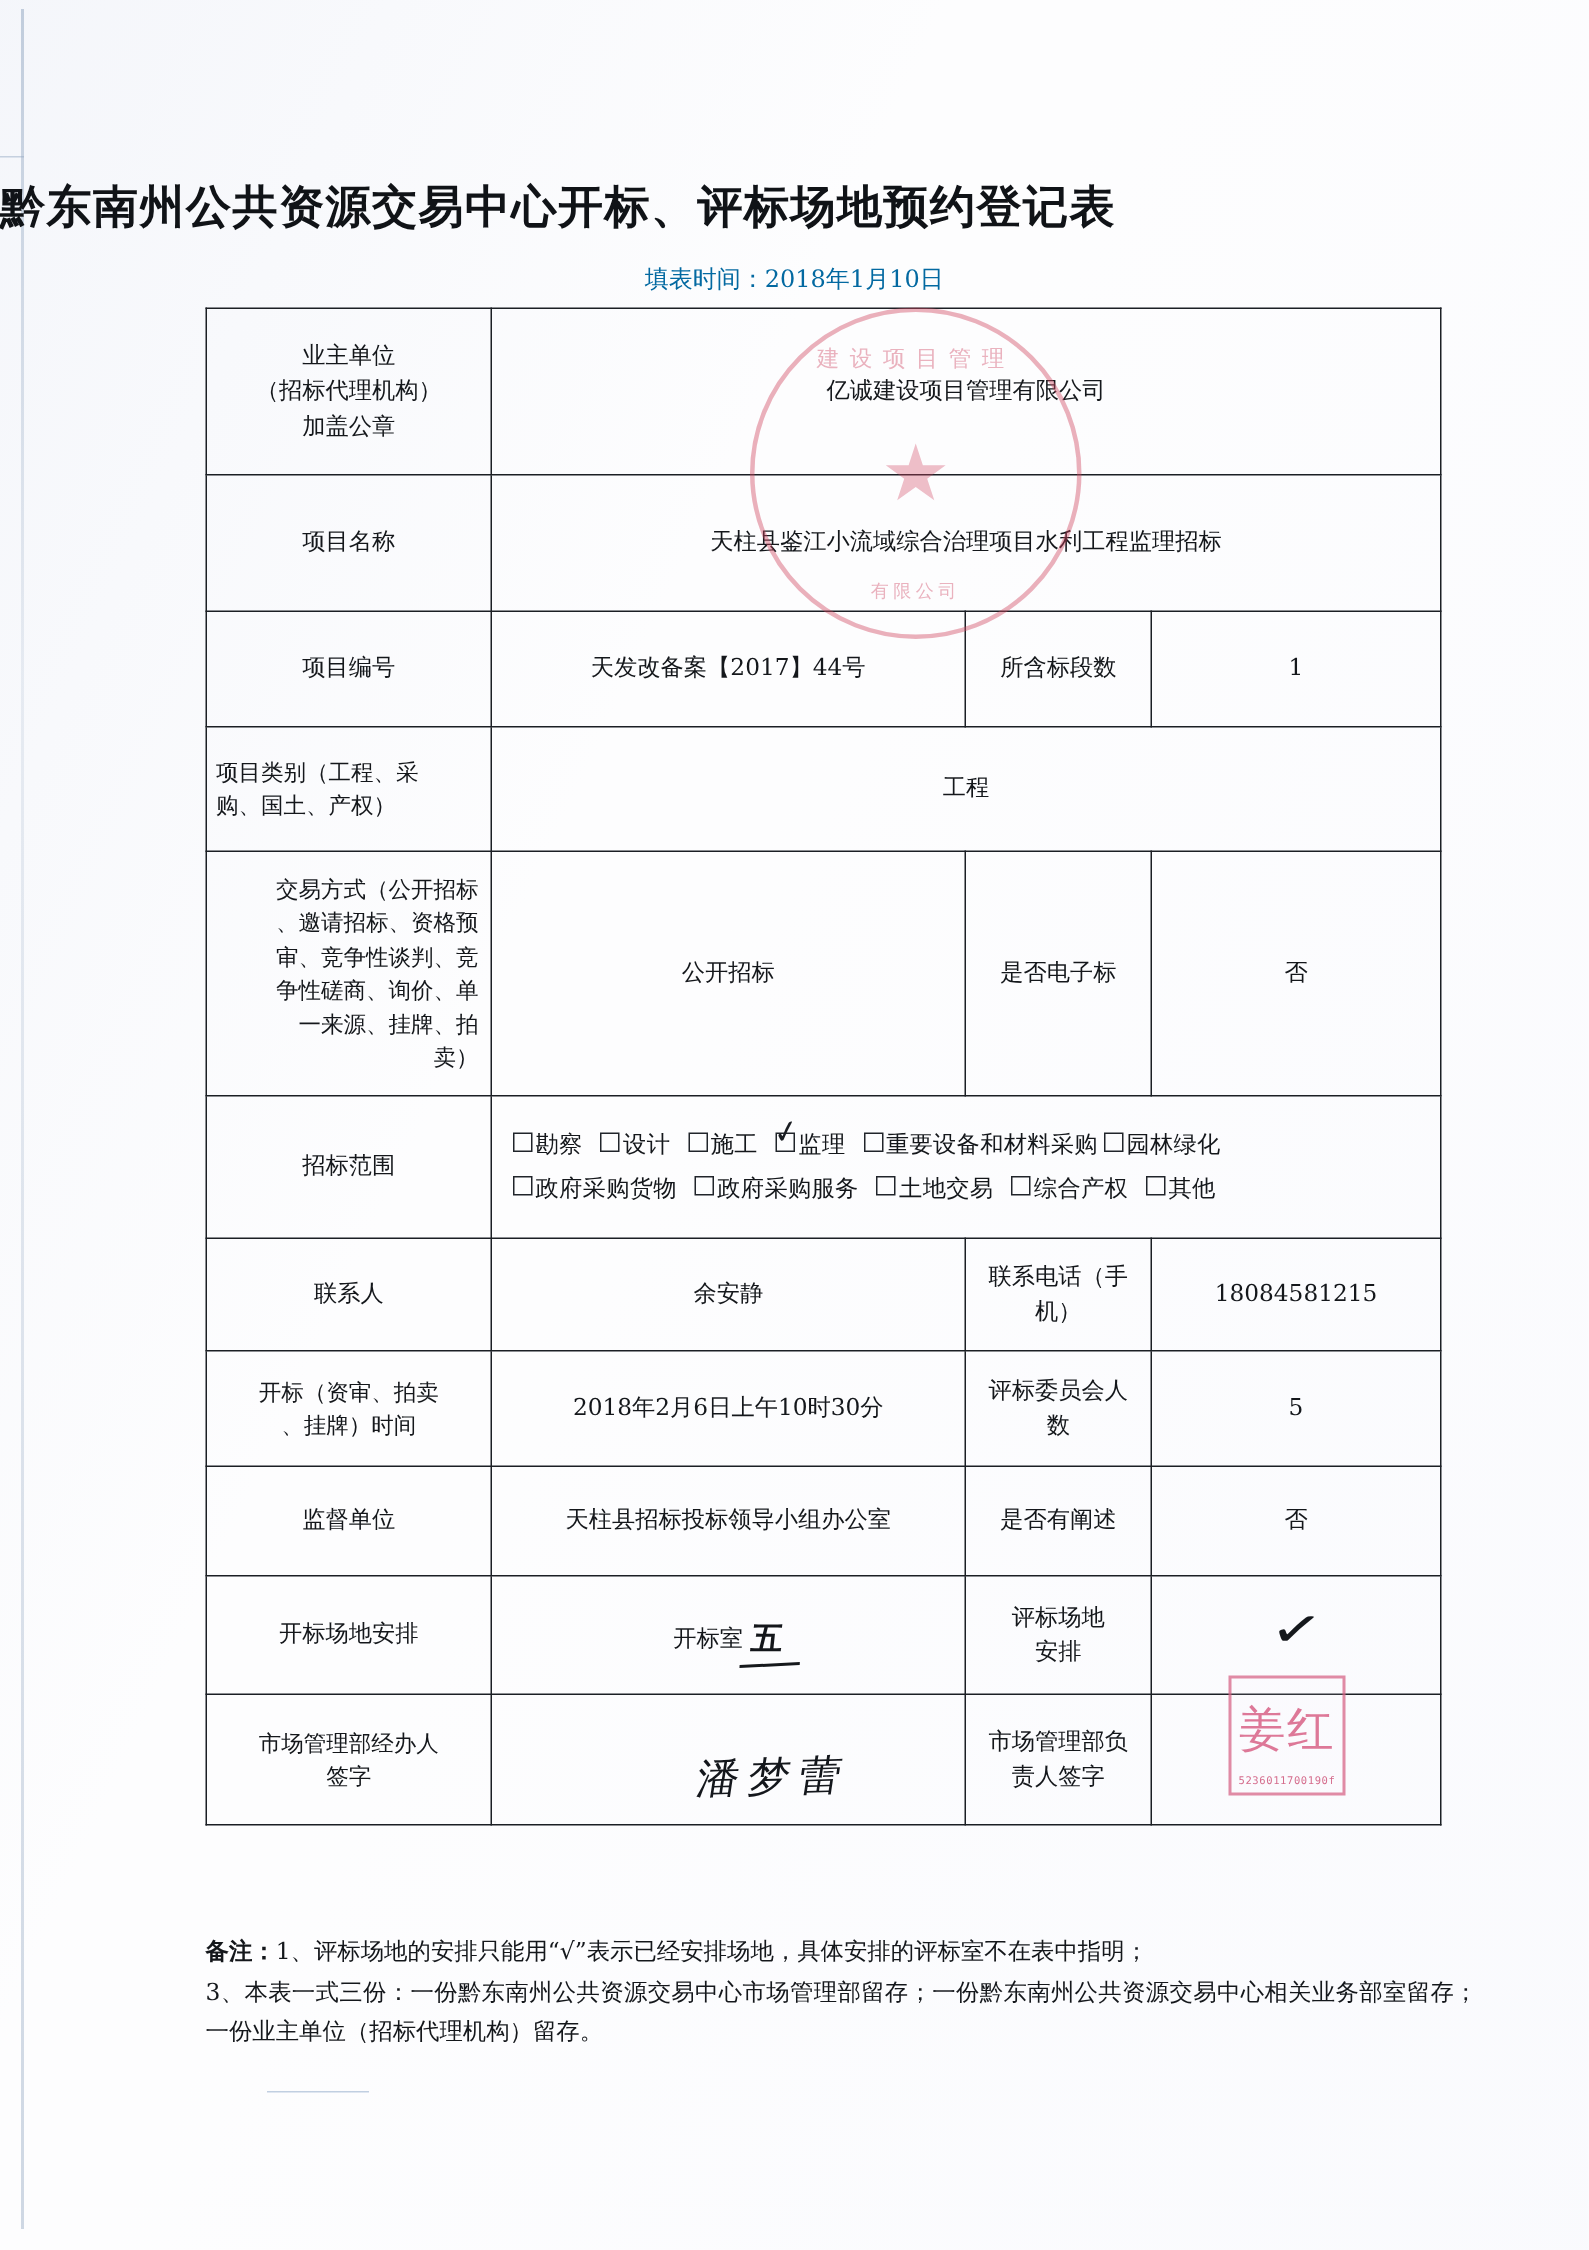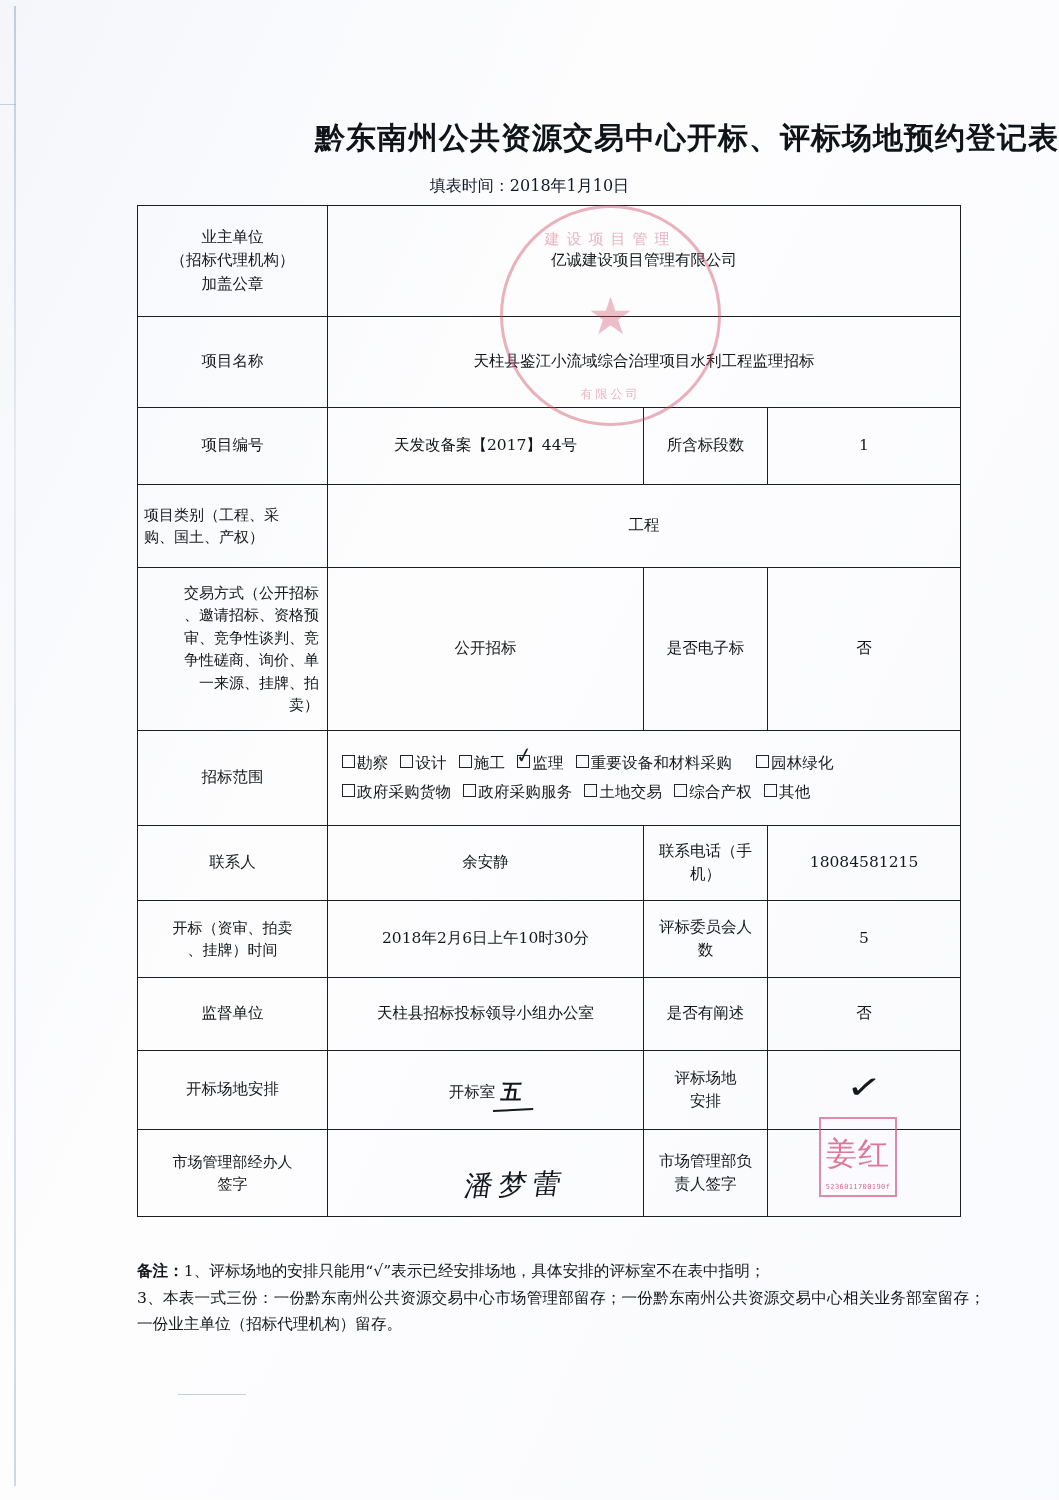--- a/index.html
+++ b/index.html
@@ -43,35 +43,35 @@
     inset: 0;
     background: linear-gradient(115deg, rgba(243,245,250,.85) 0%, rgba(255,255,255,.2) 38%, rgba(248,249,253,.7) 100%);
     pointer-events: none;
   }
 
   
   .doc-title {
     position: absolute;
     left: 0; right: 0;
     top: 118px;
-    text-align: right;
+    text-align: left;
     font-family: "DejaVu Serif", "Liberation Serif", serif;
     font-size: 30px;
     font-weight: bold;
     letter-spacing: 1px;
     color: #101317;
   }
   .doc-subtitle {
     position: absolute;
     left: 0; right: 0;
     top: 176px;
     text-align: center;
     font-family: "DejaVu Serif", "Liberation Serif", serif;
     font-size: 16px;
-    color: #0f172a;
+    color: #0369a1;
   }
 
   
   table.form {
     position: absolute;
     left: 137px;
     top: 205px;
     width: 823px;
     border-collapse: collapse;
     table-layout: fixed;
@@ -119,21 +119,21 @@
     position: relative;
     top: 0px;
     vertical-align: baseline;
   }
   .scope-item {
     display: inline-block;
     margin-right: 12px;
     white-space: nowrap;
     position: relative;
   }
-  .scope-item.gap-lg { margin-right: 24px; }
+  .scope-item.gap-lg { margin-right: 4px; }
   .hand-tick {
     position: absolute;
     left: -2px;
     top: -13px;
     font-family: "DejaVu Sans", sans-serif;
     font-size: 22px;
     color: #1a1d22;
     transform: rotate(-8deg) scaleX(.9);
     pointer-events: none;
   }
@@ -242,21 +242,21 @@
     letter-spacing: .4px;
     position: absolute;
     bottom: 4px;
     white-space: nowrap;
   }
 
   
   .notes {
     position: absolute;
     left: 137px;
-    top: 1258px;
+    top: 1288px;
     width: 848px;
     font-family: "DejaVu Serif", "Liberation Serif", serif;
     font-size: 15.6px;
     line-height: 1.62;
     color: #14171b;
     text-align: justify;
   }
   .notes .n-lead { font-weight: bold; }
   .notes p { margin: 0; }
   .notes .block2 { margin-top: 2px; }

